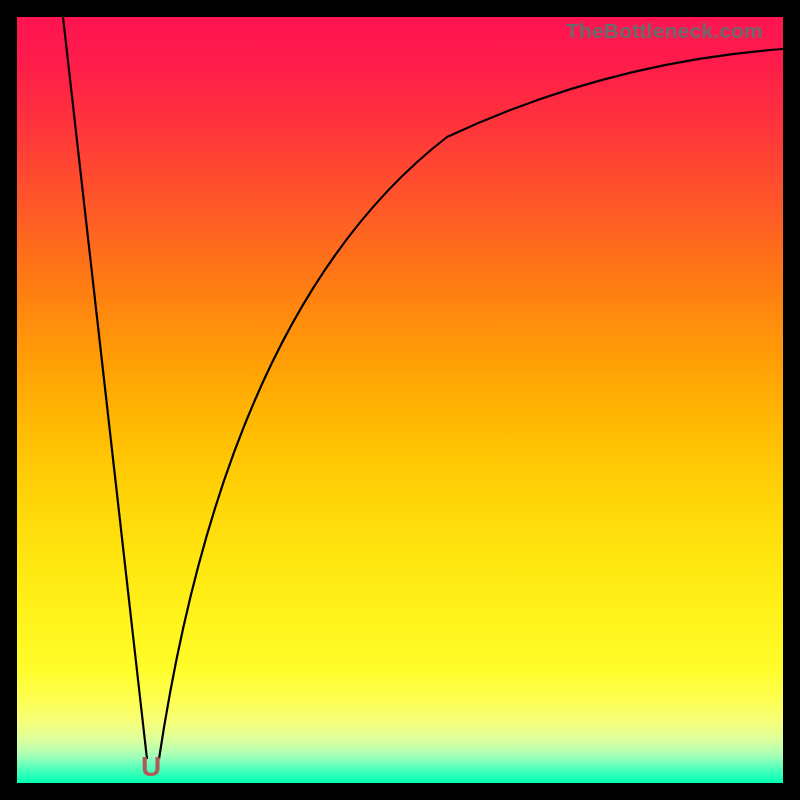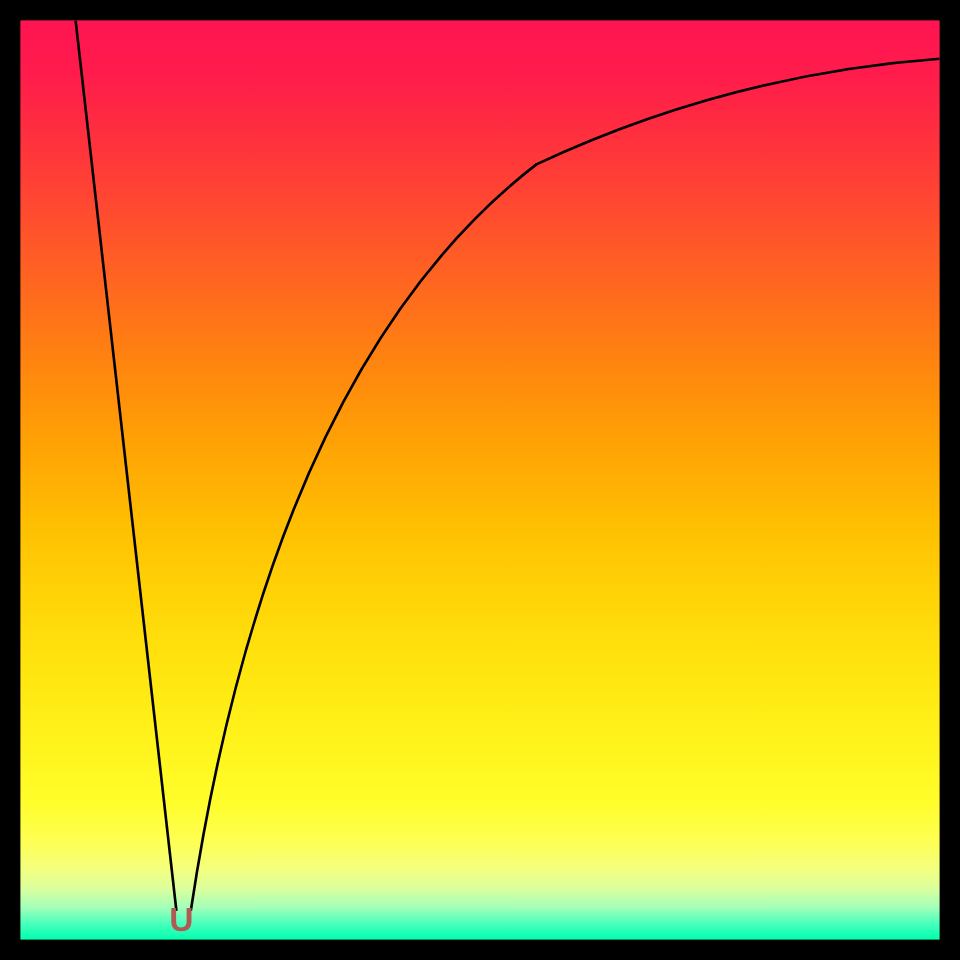--- a/index.html
+++ b/index.html
@@ -73,20 +73,21 @@
     line-height: 1;
     user-select: none;
   }
 </style>
 </head>
 <body>
 
 <div class="outer">
   <div class="plot">
 
+    <div class="watermark">TheBottleneck.com</div>
 
     <svg class="curve" viewBox="0 0 766 766" preserveAspectRatio="none">
 
       <path d="M 46 0
                L 130 742" stroke="#000" stroke-width="2.2" fill="none"></path>
 
       <path d="M 142 742
                Q 210 290 430 120
                Q 590 45 766 32" stroke="#000" stroke-width="2.2" fill="none"></path>
     </svg>

